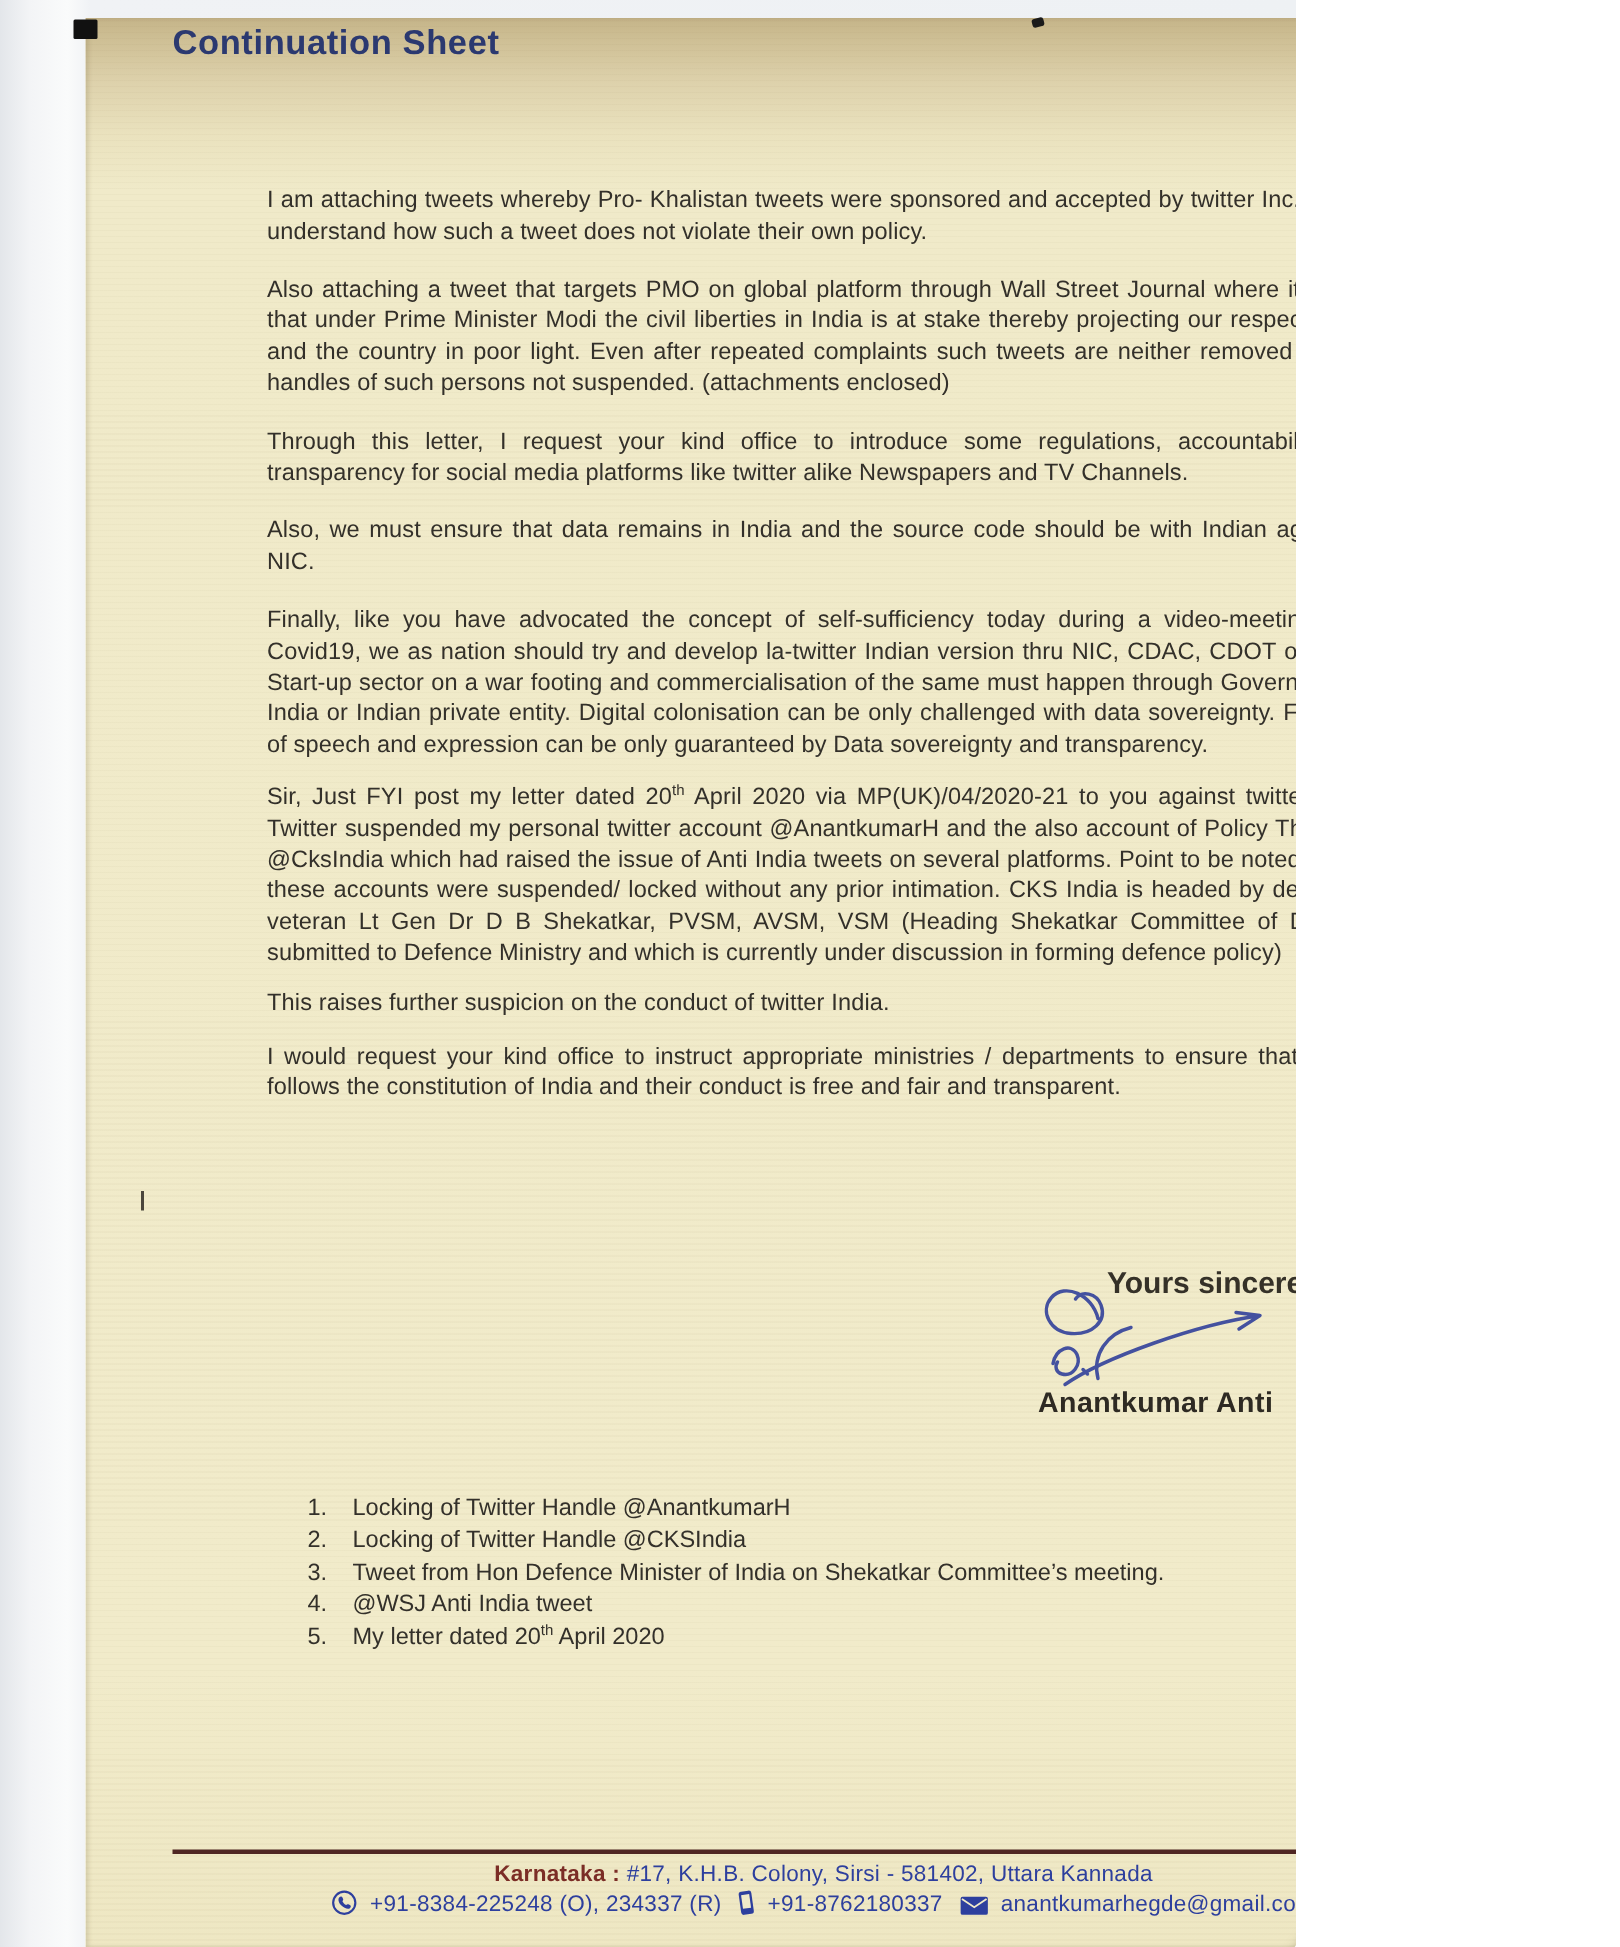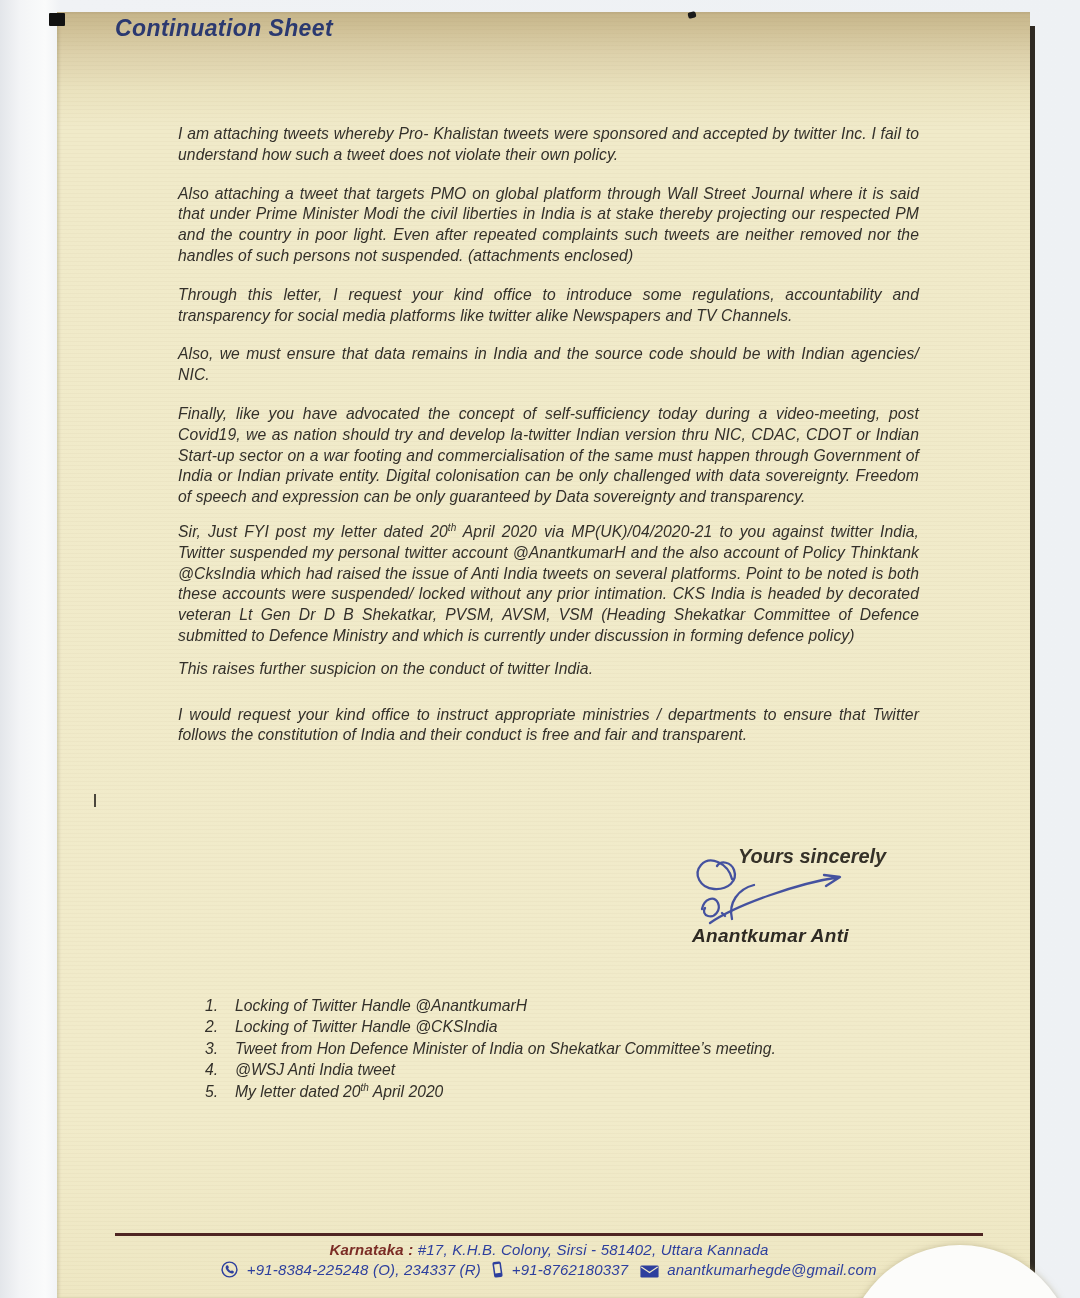--- a/index.html
+++ b/index.html
@@ -1,20 +1,19 @@
 <!DOCTYPE html>
 <html><head>
 <meta charset="utf-8">
 <style>
   html,body{margin:0;padding:0;}
   .page{
-    position:relative; width:1080px; height:1298px; overflow:hidden;
+    position:relative; width:864px; height:1298px; overflow:hidden;
     background:linear-gradient(90deg,#e3e6ea 0px,#f3f4f6 20px,#fafbfb 45px,#f0f2f5 60px,#eef1f4 100%);
     font-family:"Liberation Sans","DejaVu Sans",sans-serif;
-    font-style:italic;
   }
   .paper{
     position:absolute; left:57px; top:12px; width:973px; height:1286px;
     background:linear-gradient(180deg,#c5b489 0px,#cfc096 16px,#ddd1ab 42px,#eae2be 78px,#f0eac9 115px,#f1ebca 1100px,#eee7c3 1286px);
     box-shadow:inset 2px 0 3px rgba(90,80,50,.18);
   }
   .paper::after{
     content:""; position:absolute; inset:0;
     background:repeating-linear-gradient(0deg, rgba(120,100,60,.035) 0 1px, transparent 1px 4px);
     pointer-events:none;
@@ -29,21 +28,21 @@
     font-size:23px; font-weight:bold; letter-spacing:.4px; color:#2b3970;
   }
 
   .body{position:absolute; left:178px; top:124px; width:741px; z-index:2;}
   .body p{
     margin:0 0 18px 0; text-align:justify;
     font-size:15.7px; line-height:20.8px; color:#33302a; letter-spacing:.1px;
   }
   .body p.mb14{margin-bottom:14px;}
   .body p.mb12{margin-bottom:12px;}
-  .body p.mb15{margin-bottom:25px;}
+  .body p.mb15{margin-bottom:15px;}
   .body p.mb16{margin-bottom:16px;}
   .body sup{font-size:10px; line-height:0;}
 
   .signoff{position:absolute; left:686px; top:845px; width:260px; z-index:2;}
   .valediction{margin-left:52px; font-size:20px; font-weight:600; color:#353128;}
   .signature-svg{position:absolute; left:2px; top:8px;}
   .signer{position:absolute; left:6px; top:80px; font-size:19px; font-weight:bold; color:#2e2a23; letter-spacing:.3px; white-space:nowrap;}
 
   .encl{position:absolute; left:178px; top:995px; width:700px; z-index:2; color:#33302a;}
   .encl-label{font-size:15.7px; margin-bottom:3px;}

